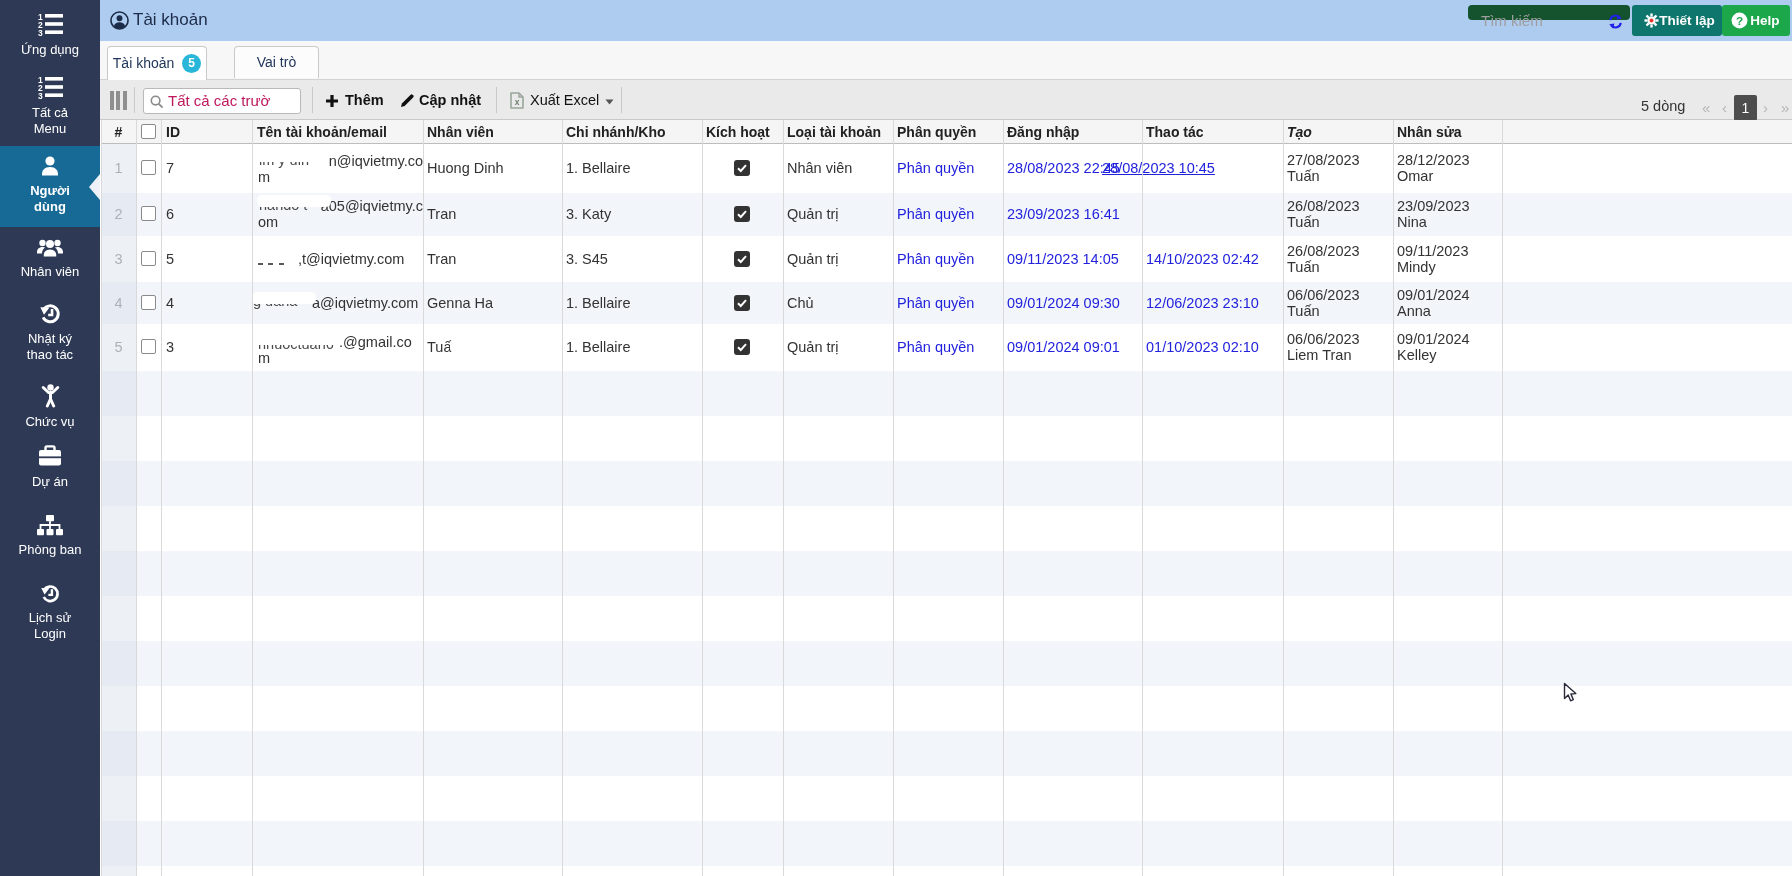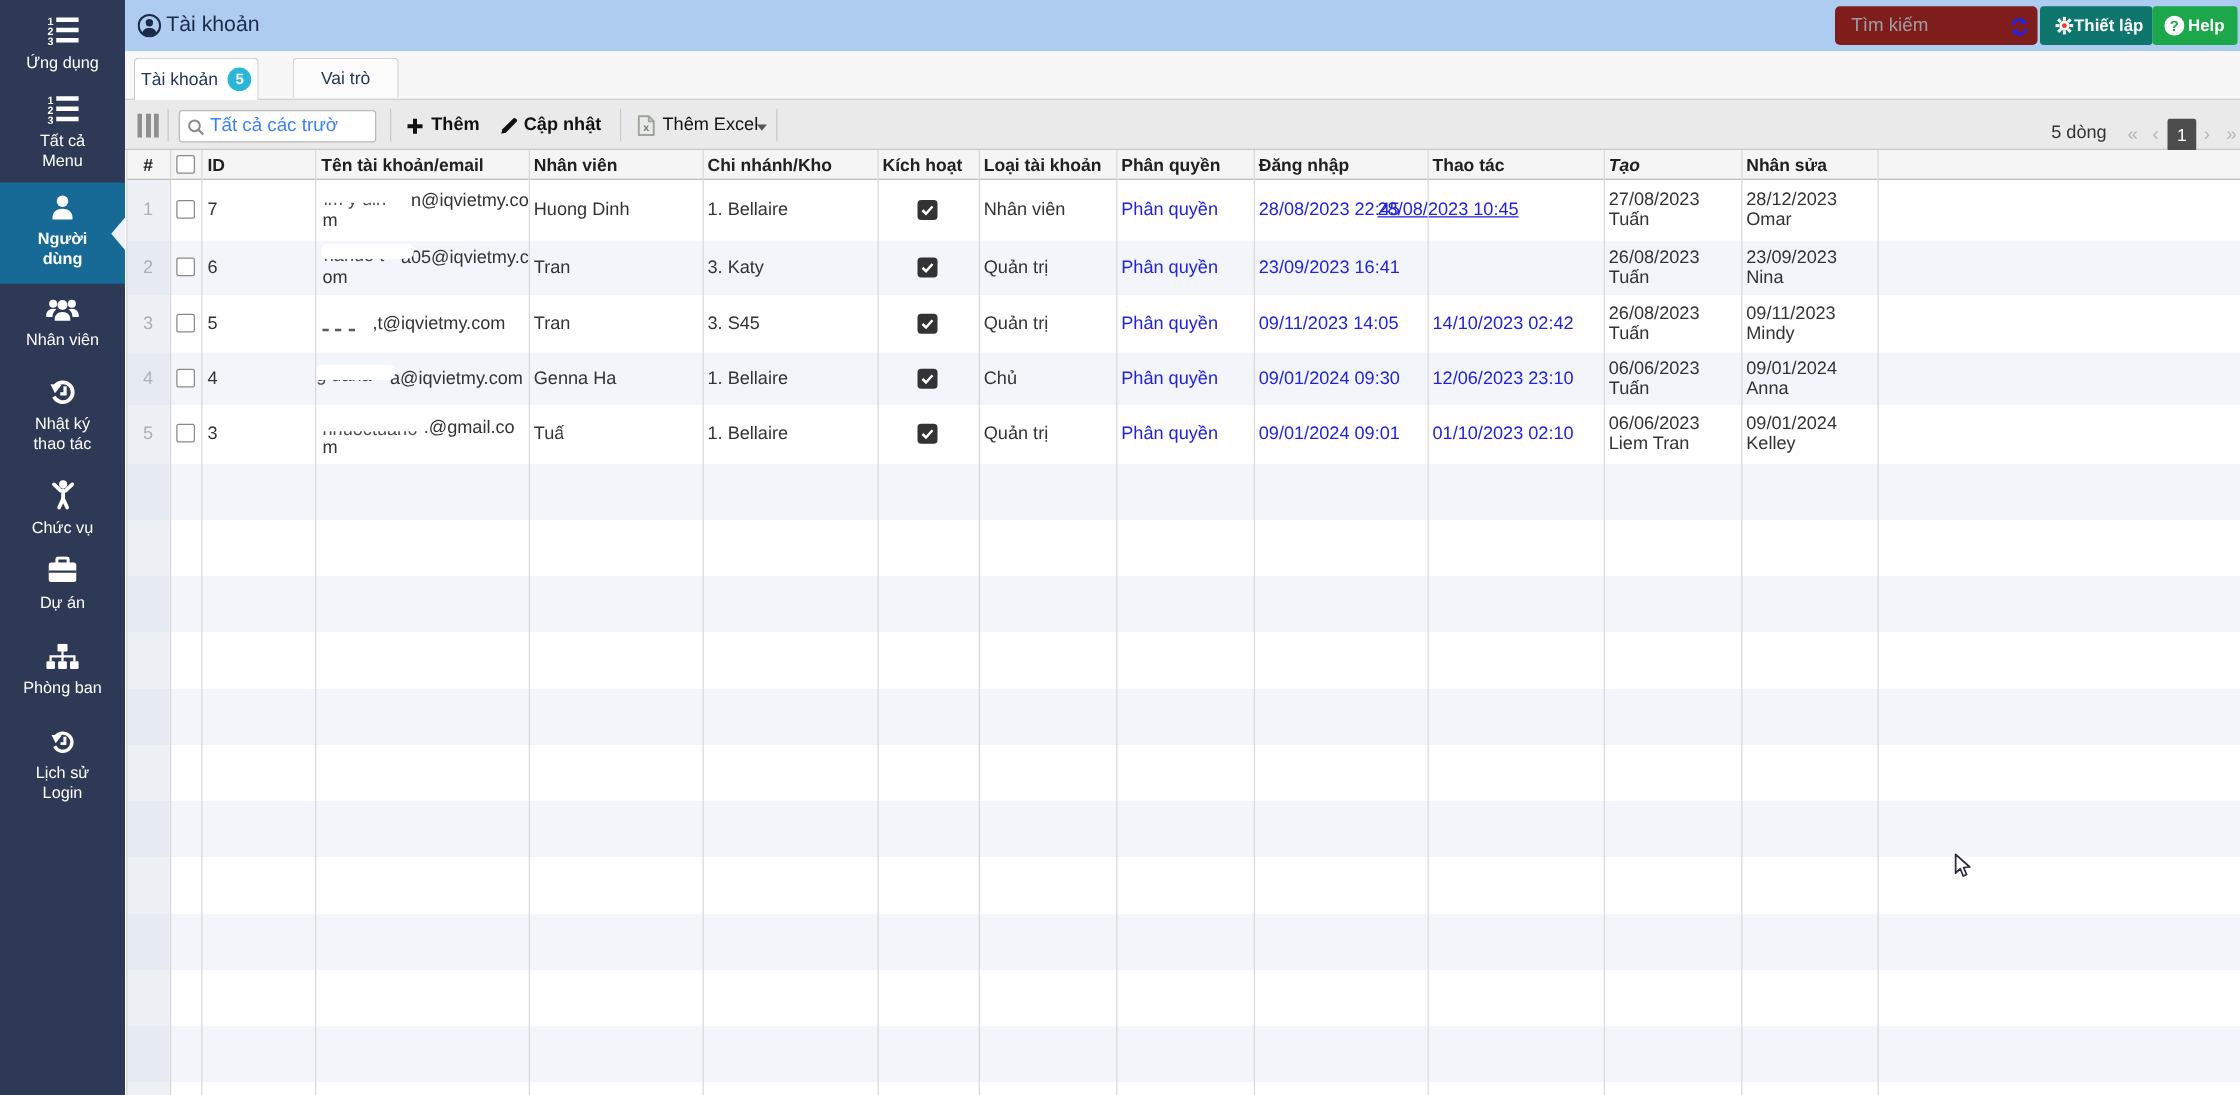--- a/index.html
+++ b/index.html
@@ -11,37 +11,37 @@
   .sbitem .lbl { line-height:16px; margin-top:3px; }
   .sbactive { position:absolute; left:0; top:146px; width:100px; height:81px; background:#166a95; }
   .notch { position:absolute; left:89px; top:174px; width:0; height:0;
            border-top:13px solid transparent; border-bottom:13px solid transparent; border-right:11px solid #eef2f8; z-index:5;}
 
   
   #main { position:absolute; left:100px; top:0; width:1692px; height:876px; background:#fff; }
 
   #topbar { position:absolute; left:0; top:0; width:1692px; height:41px; background:#aecbf0; }
   #title { position:absolute; left:33px; top:10px; font-size:17px; color:#1c2b47; }
-  #searchbox { position:absolute; left:1368px; top:5px; width:162px; height:31px; background:#7f1d1d; border-radius:4px; }
+  #searchbox { position:absolute; left:1368px; top:5px; width:162px; height:15px; background:#14532d; border-radius:4px; }
   #searchbox .ph { position:absolute; left:13px; top:7px; font-size:15px; color:#9e9e9e; }
   #btn-thietlap { position:absolute; left:1532px; top:5px; width:90px; height:31px; background:#0f766e; border-radius:3px; color:#fff; font-size:13.5px; font-weight:bold; text-align:center; line-height:31px; }
   #btn-help { position:absolute; left:1622px; top:5px; width:68px; height:31px; background:#1ca74b; border-radius:3px; color:#fff; font-size:13.5px; font-weight:bold; text-align:center; line-height:31px; }
 
   
   #tabstrip { position:absolute; left:0; top:41px; width:1692px; height:38px; background:#f7f7f7; }
   .tab { position:absolute; border:1px solid #c9c9c9; border-bottom:none; border-radius:4px 4px 0 0; font-size:14px; color:#22365a; text-align:center; }
   #tab1 { left:7px; top:5px; width:100px; height:34px; background:#fff; line-height:32px; z-index:3;}
   #tab2 { left:134px; top:5px; width:85px; height:32px; background:#fcfcfc; line-height:30px; }
   #badge5 { display:inline-block; width:19px; height:19px; border-radius:50%; background:#2ab6d9; color:#fff; font-size:12px; font-weight:bold; line-height:19px; vertical-align:1px; margin-left:4px;}
 
   
   #toolbar { position:absolute; left:0; top:79px; width:1692px; height:41px; background:#eaeaea; border-top:1px solid #d2d2d2; border-bottom:1px solid #c9c9c9; }
   .tsep { position:absolute; top:7px; width:1px; height:26px; background:#c9c9c9; }
   #tsearch { position:absolute; left:43px; top:8px; width:158px; height:26px; background:#fff; border:1px solid #b9b9b9; border-radius:3px; }
-  #tsearch .ph { position:absolute; left:24px; top:3px; font-size:15px; color:#3b82f6; white-space:nowrap; overflow:hidden; width:130px;}
+  #tsearch .ph { position:absolute; left:24px; top:3px; font-size:15px; color:#be185d; white-space:nowrap; overflow:hidden; width:130px;}
   .tbtxt { position:absolute; top:0; height:41px; line-height:41px; font-size:14.5px; color:#111; }
   #dong { position:absolute; left:1541px; top:6px; height:41px; line-height:41px; font-size:14.5px; color:#333; }
   #pgbox { position:absolute; left:1634px; top:15px; width:23px; height:26px; background:#4d4d4d; border-radius:2px; color:#fff; font-size:14px; text-align:center; line-height:26px; }
   .pgarr { position:absolute; top:7px; height:41px; line-height:41px; color:#b5b5b5; font-size:15px; }
 
   
   #grid { position:absolute; left:1px; top:120px; width:1691px; height:756px; }
   #ghead { position:absolute; left:0; top:0; width:1691px; height:24px; background:#f5f5f5; border-bottom:1px solid #bdbdbd; }
   .hc { position:absolute; top:0; height:24px; line-height:24px; font-size:14px; font-weight:bold; color:#212121; }
   #stripes { position:absolute; left:0; top:251px; width:1691px; height:505px;
@@ -124,21 +124,21 @@
     <svg style="position:absolute;left:299px;top:13px;" width="16" height="16" viewBox="0 0 16 16">
         <path d="M2 14 L2.9 10.4 L11.4 1.9 A1.7 1.7 0 0 1 13.8 1.9 L14.1 2.2 A1.7 1.7 0 0 1 14.1 4.6 L5.6 13.1 L2 14 Z" fill="#111"></path>
       </svg>
     <div class="tbtxt" style="left:319px; font-weight:bold;">Cập nhật</div>
     <div class="tsep" style="left:396px"></div>
     <svg style="position:absolute;left:410px;top:12px;" width="14" height="17" viewBox="0 0 14 17">
         <path d="M1 1 L9 1 L13 5 L13 16 L1 16 Z" fill="none" stroke="#9aa79a" stroke-width="1.6" stroke-linejoin="round"></path>
         <path d="M9 1 L9 5 L13 5" fill="none" stroke="#9aa79a" stroke-width="1.4"></path>
         <text x="7" y="13" text-anchor="middle" font-size="8.5" font-weight="bold" fill="#6d7f6d" font-family="Liberation Sans">x</text>
       </svg>
-    <div class="tbtxt" style="left:430px;">Thêm Excel</div>
+    <div class="tbtxt" style="left:430px;">Xuất Excel</div>
     <svg style="position:absolute;left:505px;top:19px;" width="9" height="6" viewBox="0 0 9 6">
         <path d="M0.5 0.5 L8.5 0.5 L4.5 5.5 Z" fill="#555"></path>
       </svg>
     <div class="tsep" style="left:521px"></div>
     <div id="dong">5 dòng</div>
     <div class="pgarr" style="left:1602px">«</div>
     <div class="pgarr" style="left:1622px">‹</div>
     <div id="pgbox">1</div>
     <div class="pgarr" style="left:1663px">›</div>
     <div class="pgarr" style="left:1681px">»</div>

